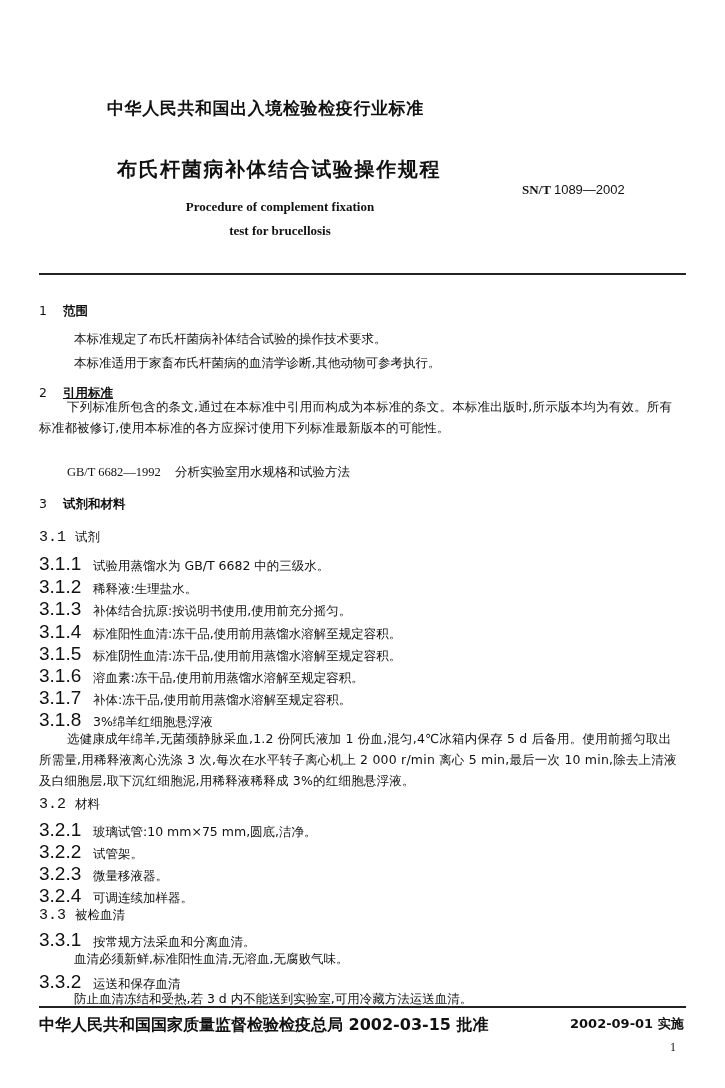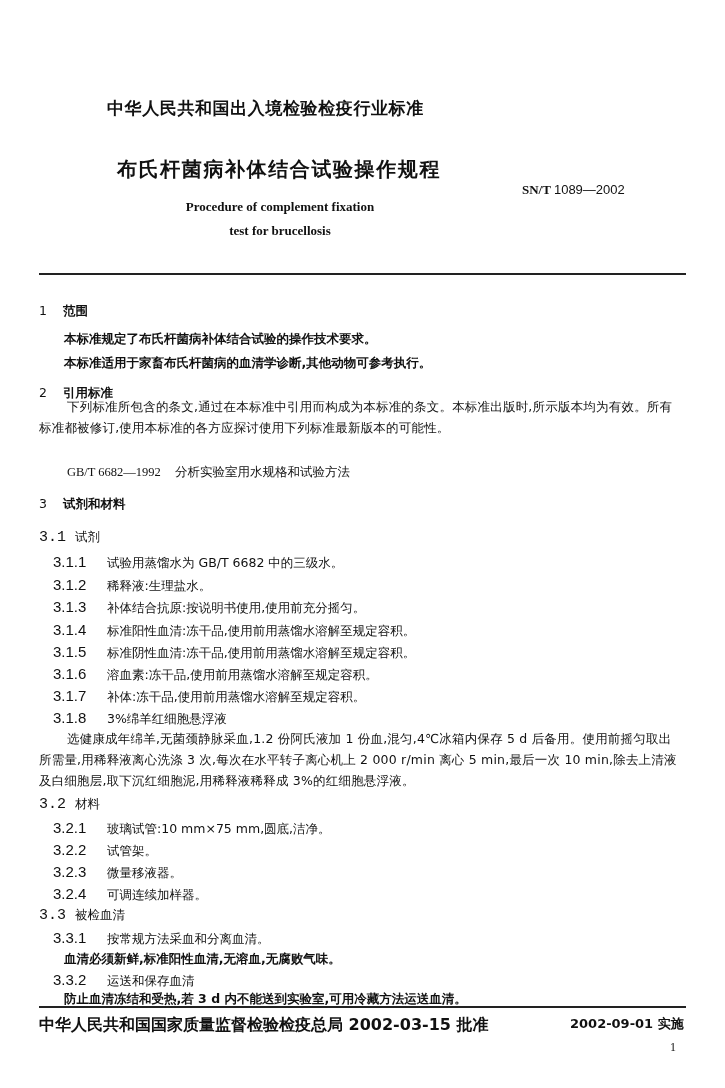--- a/index.html
+++ b/index.html
@@ -10,24 +10,24 @@
   .code { left: 522px; top: 182px; font-size: 13px; font-weight: bold; font-family: "Liberation Serif", serif; text-align: right; }
   .code .num { font-family: "Liberation Sans", sans-serif; font-weight: normal; }
   .en { left: 0; width: 530px; text-align: center; font-family: "Liberation Serif", serif; font-weight: bold; font-size: 13px; }
   .en1 { left: 0; width: 560px; top: 199px; }
   .en2 { left: 0; width: 560px; top: 223px; }
   .rule-top { position: absolute; left: 39px; top: 273px; width: 647px; height: 2px; background: #222; }
   .rule-bottom { position: absolute; left: 39px; top: 1006px; width: 647px; height: 2px; background: #222; }
   .h1 { left: 39px; font-size: 12.5px; font-weight: bold; }
   .h1 .n { display: inline-block; width: 24px; font-weight: normal; }
   .p { font-size: 12.5px; line-height: 21px; }
-  .indent { left: 64px; font-weight: bold; }
+  .indent { left: 74px; }
   .para { position: absolute; left: 39px; width: 645px; font-size: 12.5px; line-height: 21px; text-indent: 28px; letter-spacing: 0.2px; }
   .item { left: 39px; font-size: 12.5px; }
-  .item .n { display: inline-block; width: 54px; font-family: "Liberation Sans", sans-serif; font-size: 15px; margin-left: 14px; }
+  .item .n { display: inline-block; width: 54px; font-family: "Liberation Sans", sans-serif; font-size: 19px; }
   .item .n2 { display: inline-block; width: 36px; font-family: Liberation Mono, monospace; font-size: 15px; }
   .ref { left: 67px; font-size: 12.5px; }
   .ref .code2 { font-family: "Liberation Serif", serif; margin-right: 14px; }
   .footer-left { left: 39px; top: 1015px; font-size: 16px; font-weight: bold; }
   .footer-right { left: 570px; top: 1015px; font-size: 13px; font-weight: bold; }
   .page-num { left: 670px; top: 1040px; font-size: 12px; font-family: "Liberation Serif", serif; }
 </style>
 </head>
 <body>
 
@@ -40,21 +40,21 @@
 <div class="abs en en1">Procedure of complement fixation</div>
 <div class="abs en en2">test for brucellosis</div>
 <div class="rule-top"></div>
 
 <div class="abs h1" style="top:303px;">
   <span class="n">1</span><span>范围</span>
 </div>
 <div class="abs p indent" style="top:328px;">本标准规定了布氏杆菌病补体结合试验的操作技术要求。</div>
 <div class="abs p indent" style="top:352px;">本标准适用于家畜布氏杆菌病的血清学诊断,其他动物可参考执行。</div>
 
-<div class="abs h1" style="top:385px;">
+<div class="abs h1" style="top:385px;text-decoration:underline;">
   <span class="n">2</span><span>引用标准</span>
 </div>
 <div class="para" style="top:396px;">下列标准所包含的条文,通过在本标准中引用而构成为本标准的条文。本标准出版时,所示版本均为有效。所有标准都被修订,使用本标准的各方应探讨使用下列标准最新版本的可能性。</div>
 <div class="abs ref" style="top:464px;">
   <span class="code2">GB/T 6682—1992</span><span>分析实验室用水规格和试验方法</span>
 </div>
 
 <div class="abs h1" style="top:496px;">
   <span class="n">3</span><span>试剂和材料</span>
 </div>

